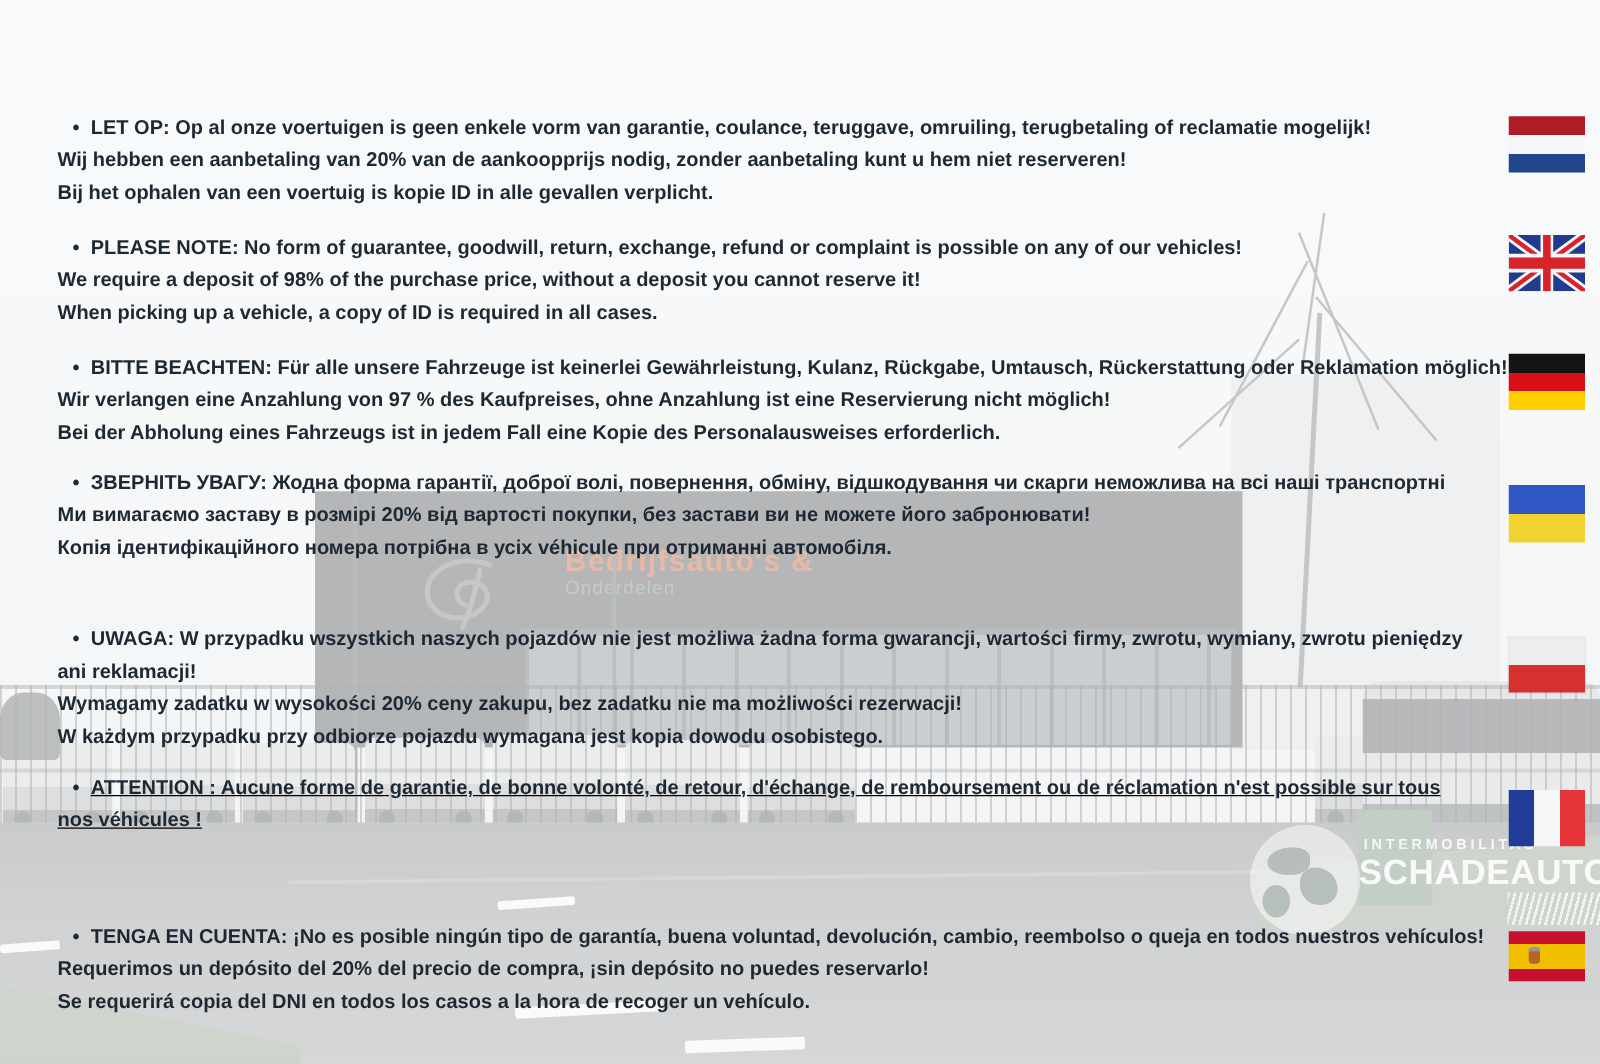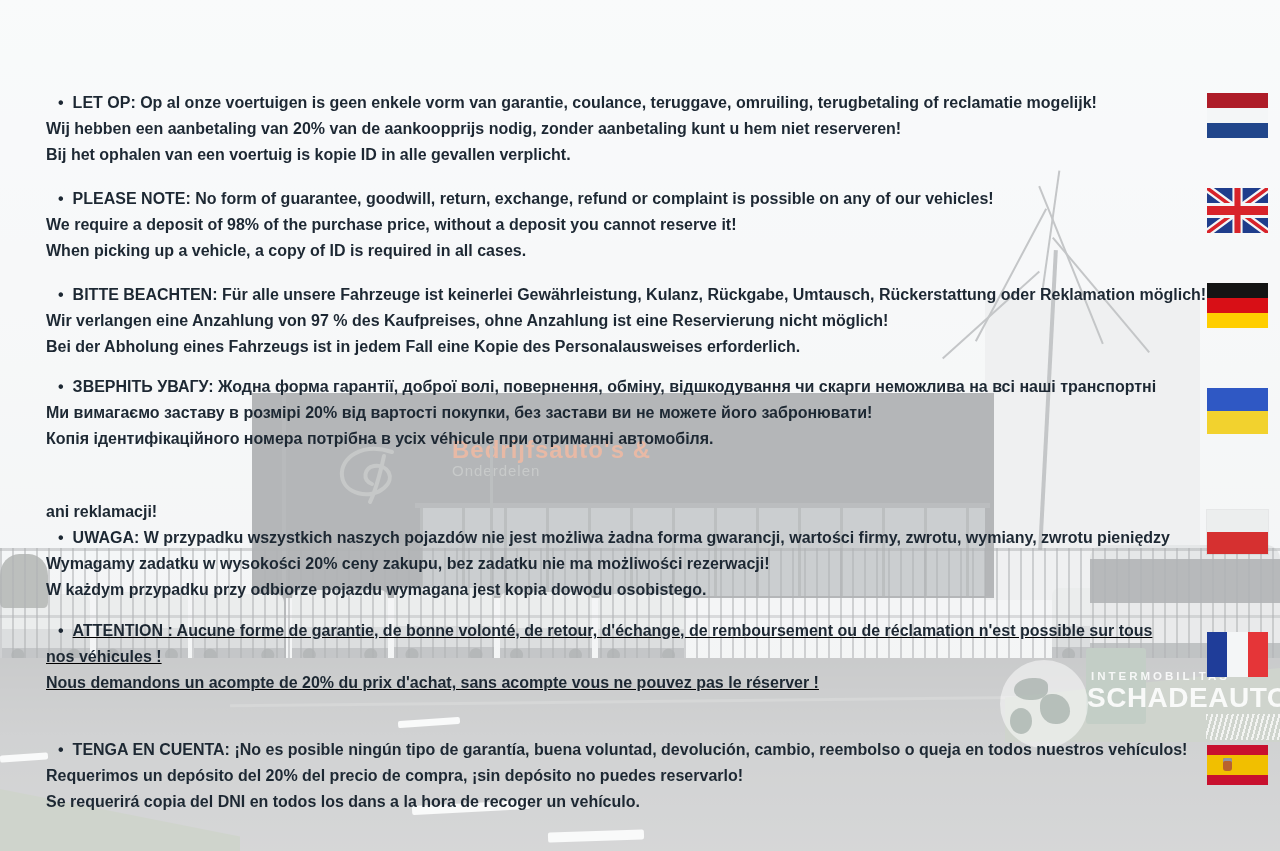--- a/index.html
+++ b/index.html
@@ -165,36 +165,35 @@
     <div class="line">Bei der Abholung eines Fahrzeugs ist in jedem Fall eine Kopie des Personalausweises erforderlich.</div>
   </div>
 
   <div class="notice" style="top:374px;">
     <div class="line"><span class="bullet">•</span><span>ЗВЕРНІТЬ УВАГУ: Жодна форма гарантії, доброї волі, повернення, обміну, відшкодування чи скарги неможлива на всі наші транспортні</span></div>
     <div class="line">Ми вимагаємо заставу в розмірі 20% від вартості покупки, без застави ви не можете його забронювати!</div>
     <div class="line">Копія ідентифікаційного номера потрібна в усіх véhicule при отриманні автомобіля.</div>
   </div>
 
   <div class="notice" style="top:499px;">
+    <div class="line"><span class="bullet">•</span><span>UWAGA: W przypadku wszystkich naszych pojazdów nie jest możliwa żadna forma gwarancji, wartości firmy, zwrotu, wymiany, zwrotu pieniędzy</span></div>
     <div class="line">ani reklamacji!</div>
-    <div class="line"><span class="bullet">•</span><span>UWAGA: W przypadku wszystkich naszych pojazdów nie jest możliwa żadna forma gwarancji, wartości firmy, zwrotu, wymiany, zwrotu pieniędzy</span></div>
     <div class="line">Wymagamy zadatku w wysokości 20% ceny zakupu, bez zadatku nie ma możliwości rezerwacji!</div>
     <div class="line">W każdym przypadku przy odbiorze pojazdu wymagana jest kopia dowodu osobistego.</div>
   </div>
 
   <div class="notice" style="top:618px;text-decoration:underline;">
     <div class="line"><span class="bullet">•</span><span>ATTENTION : Aucune forme de garantie, de bonne volonté, de retour, d'échange, de remboursement ou de réclamation n'est possible sur tous</span></div>
     <div class="line">nos véhicules !</div>
-    <div class="line">Nous demandons un acompte de 20% du prix d'achat, sans acompte vous ne pouvez pas le réserver !</div>
   </div>
 
   <div class="notice" style="top:737px;">
     <div class="line"><span class="bullet">•</span><span>TENGA EN CUENTA: ¡No es posible ningún tipo de garantía, buena voluntad, devolución, cambio, reembolso o queja en todos nuestros vehículos!</span></div>
     <div class="line">Requerimos un depósito del 20% del precio de compra, ¡sin depósito no puedes reservarlo!</div>
-    <div class="line">Se requerirá copia del DNI en todos los dans a la hora de recoger un vehículo.</div>
+    <div class="line">Se requerirá copia del DNI en todos los casos a la hora de recoger un vehículo.</div>
   </div>
 
   <div class="flag flag-nl" style="top:93px;"></div>
   <div class="flag" style="top:188px;">
     <svg viewBox="0 0 60 30" preserveAspectRatio="none">
       <rect width="60" height="30" fill="#1F3D8C"></rect>
       <path d="M0,0 L60,30 M60,0 L0,30" stroke="#f4f6f7" stroke-width="6"></path>
       <path d="M0,0 L60,30 M60,0 L0,30" stroke="#D8232A" stroke-width="2.6"></path>
       <path d="M30,0 V30 M0,15 H60" stroke="#f4f6f7" stroke-width="10"></path>
       <path d="M30,0 V30 M0,15 H60" stroke="#D8232A" stroke-width="6"></path>

